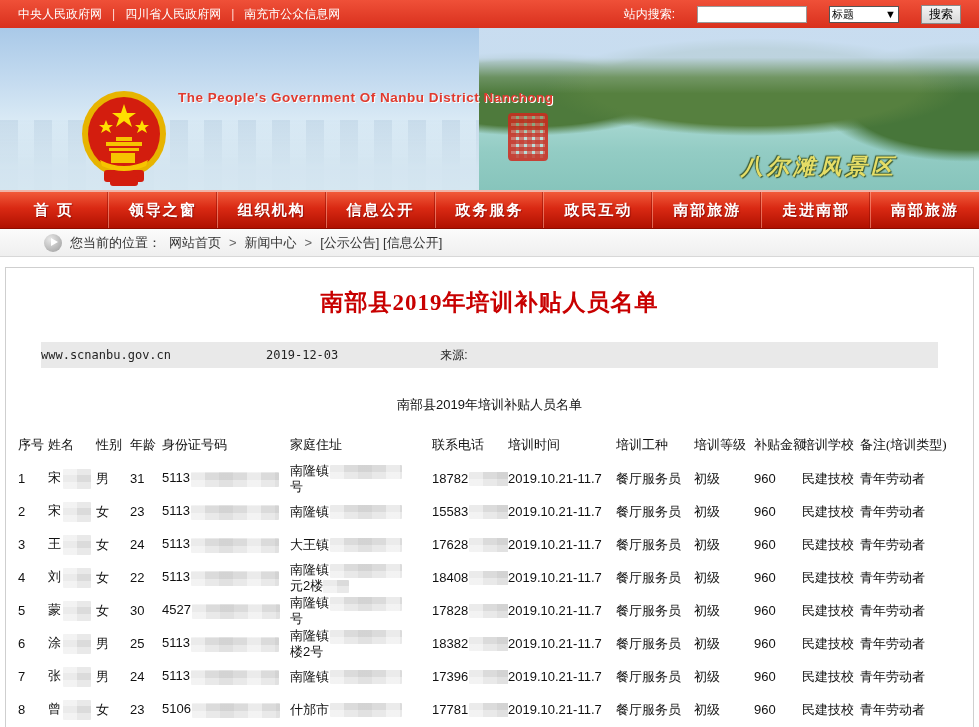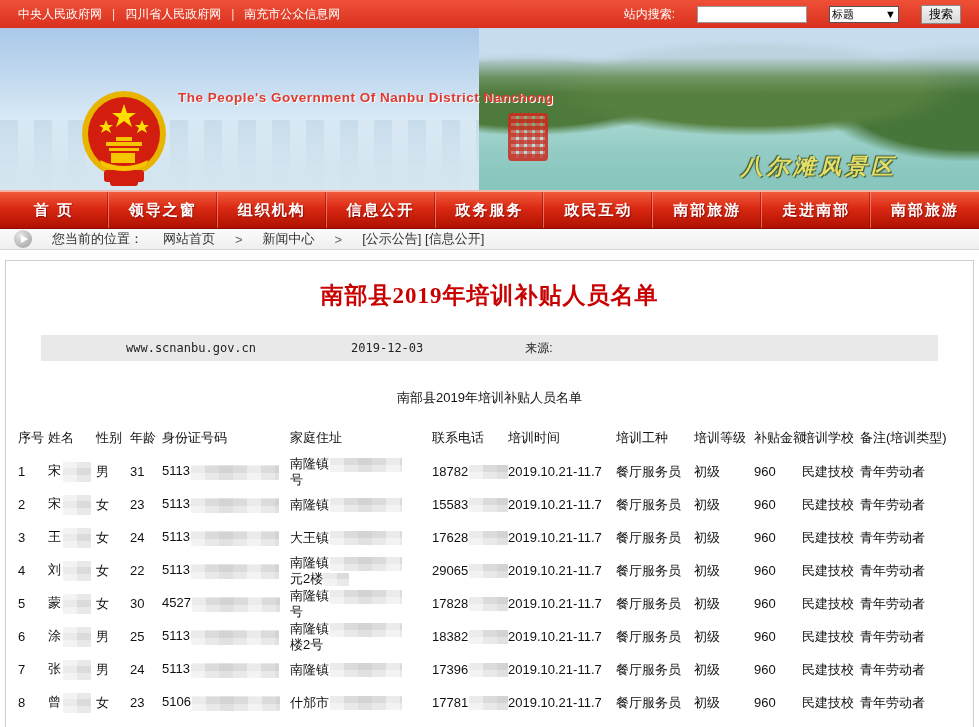--- a/index.html
+++ b/index.html
@@ -56,47 +56,47 @@
   
   .nav { height:37px; display:flex; background:linear-gradient(180deg,#f15a3a 0%,#d92913 45%,#b01000 100%);
     border-bottom:1px solid #8f0c00; }
   .nav-item { flex:1; display:flex; align-items:center; justify-content:center;
     color:#fff; font-size:15px; font-weight:bold; letter-spacing:2px; cursor:pointer;
     border-right:1px solid rgba(255,170,150,.55); box-shadow:inset -1px 0 0 rgba(140,10,0,.5);
     text-shadow:1px 1px 1px rgba(120,0,0,.6); }
   .nav-item:last-child { border-right:none; box-shadow:none; }
 
   
-  .breadcrumb { height:21px; background:linear-gradient(180deg,#fbfbfb,#efefef);
-    border-bottom:1px solid #d8d8d8; display:flex; align-items:center; padding:0 10px 0 14px;
-    font-size:13px; color:#333; gap:20px; }
+  .breadcrumb { height:28px; background:linear-gradient(180deg,#fbfbfb,#efefef);
+    border-bottom:1px solid #d8d8d8; display:flex; align-items:center; padding:0 10px 0 44px;
+    font-size:13px; color:#333; gap:8px; }
   .crumb-icon { width:18px; height:18px; border-radius:50%;
     background:radial-gradient(circle at 35% 30%,#e8e8e8,#9a9a9a); position:relative; flex:none; }
   .crumb-icon::after { content:""; position:absolute; left:7px; top:4.5px;
     border-left:7px solid #fff; border-top:4.5px solid transparent; border-bottom:4.5px solid transparent; }
   .crumb-link { color:#333; cursor:pointer; }
   .crumb-sep { color:#666; }
 
   
   .content { margin:10px 5px 0 5px; border:1px solid #cfcfcf; background:#fff;
     height:600px; padding-top:20px; }
   .article-title { text-align:center; font-family:"Liberation Serif", serif;
     font-size:23px; font-weight:bold; color:#c80000; line-height:30px; letter-spacing:1px; }
   .meta-bar { margin:24px 35px 0 35px; height:26px; background:#e9e9e9;
     display:flex; align-items:center; font-size:12px; color:#222; }
-  .meta-site { margin-left:85px; font-family:"DejaVu Sans Mono", monospace; }
+  .meta-site { font-family:"DejaVu Sans Mono", monospace; }
   .meta-date { margin-left:95px; font-family:"DejaVu Sans Mono", monospace; }
   .meta-source { margin-left:102px; }
   .meta-controls { margin-left:170px; display:flex; gap:2px; }
   .meta-controls span { cursor:pointer; }
 
   .table-title { margin-top:28px; text-align:center; font-size:13px; color:#111; height:18px; }
 
   table.roster { table-layout:fixed; width:962px; margin:22px 0 0 12px; border-collapse:collapse; font-size:13px; color:#111; }
-  table.roster th { font-weight:normal; text-align:left; font-size:13px; padding:0 0 8px 0; white-space:nowrap; }
+  table.roster th { font-weight:normal; text-align:left; font-size:13px; padding:0 0 8px 0; white-space:nowrap;font-family:Liberation Serif, serif; }
   table.roster td { height:33px; vertical-align:middle; padding:0; white-space:nowrap; overflow:hidden; }
   .addr-line { line-height:15px; }
 
   .redact { display:inline-block; vertical-align:middle; height:15px; border-radius:1px;
     background-color:#e2e2e2;
     background-image:
       repeating-linear-gradient(90deg, rgba(255,255,255,.45) 0 14px, rgba(0,0,0,0) 14px 28px, rgba(0,0,0,.035) 28px 42px, rgba(0,0,0,0) 42px 56px),
       repeating-linear-gradient(0deg, rgba(255,255,255,.25) 0 7px, rgba(0,0,0,.03) 7px 14px); }
   .redact.name { width:28px; height:20px; margin-left:2px; }
   .redact.idno { width:88px; margin-left:1px; }
@@ -279,21 +279,21 @@
   <tr>
     <td><span>4</span></td>
     <td><span>刘</span><span class="redact name"></span></td>
     <td><span>女</span></td>
     <td><span>22</span></td>
     <td><span>5113</span><span class="redact idno"></span></td>
     <td>
       <div class="addr-line"><span>南隆镇</span><span class="redact addr"></span></div>
       <div class="addr-line"><span>元2楼</span><span class="redact addr2"></span></div>
     </td>
-    <td><span>29065</span><span class="redact phone"></span></td>
+    <td><span>18408</span><span class="redact phone"></span></td>
     <td><span>2019.10.21-11.7</span></td>
     <td><span>餐厅服务员</span></td>
     <td><span>初级</span></td>
     <td><span>960</span></td>
     <td><span>民建技校</span></td>
     <td><span>青年劳动者</span></td>
   </tr>
 
   <tr>
     <td><span>5</span></td>

